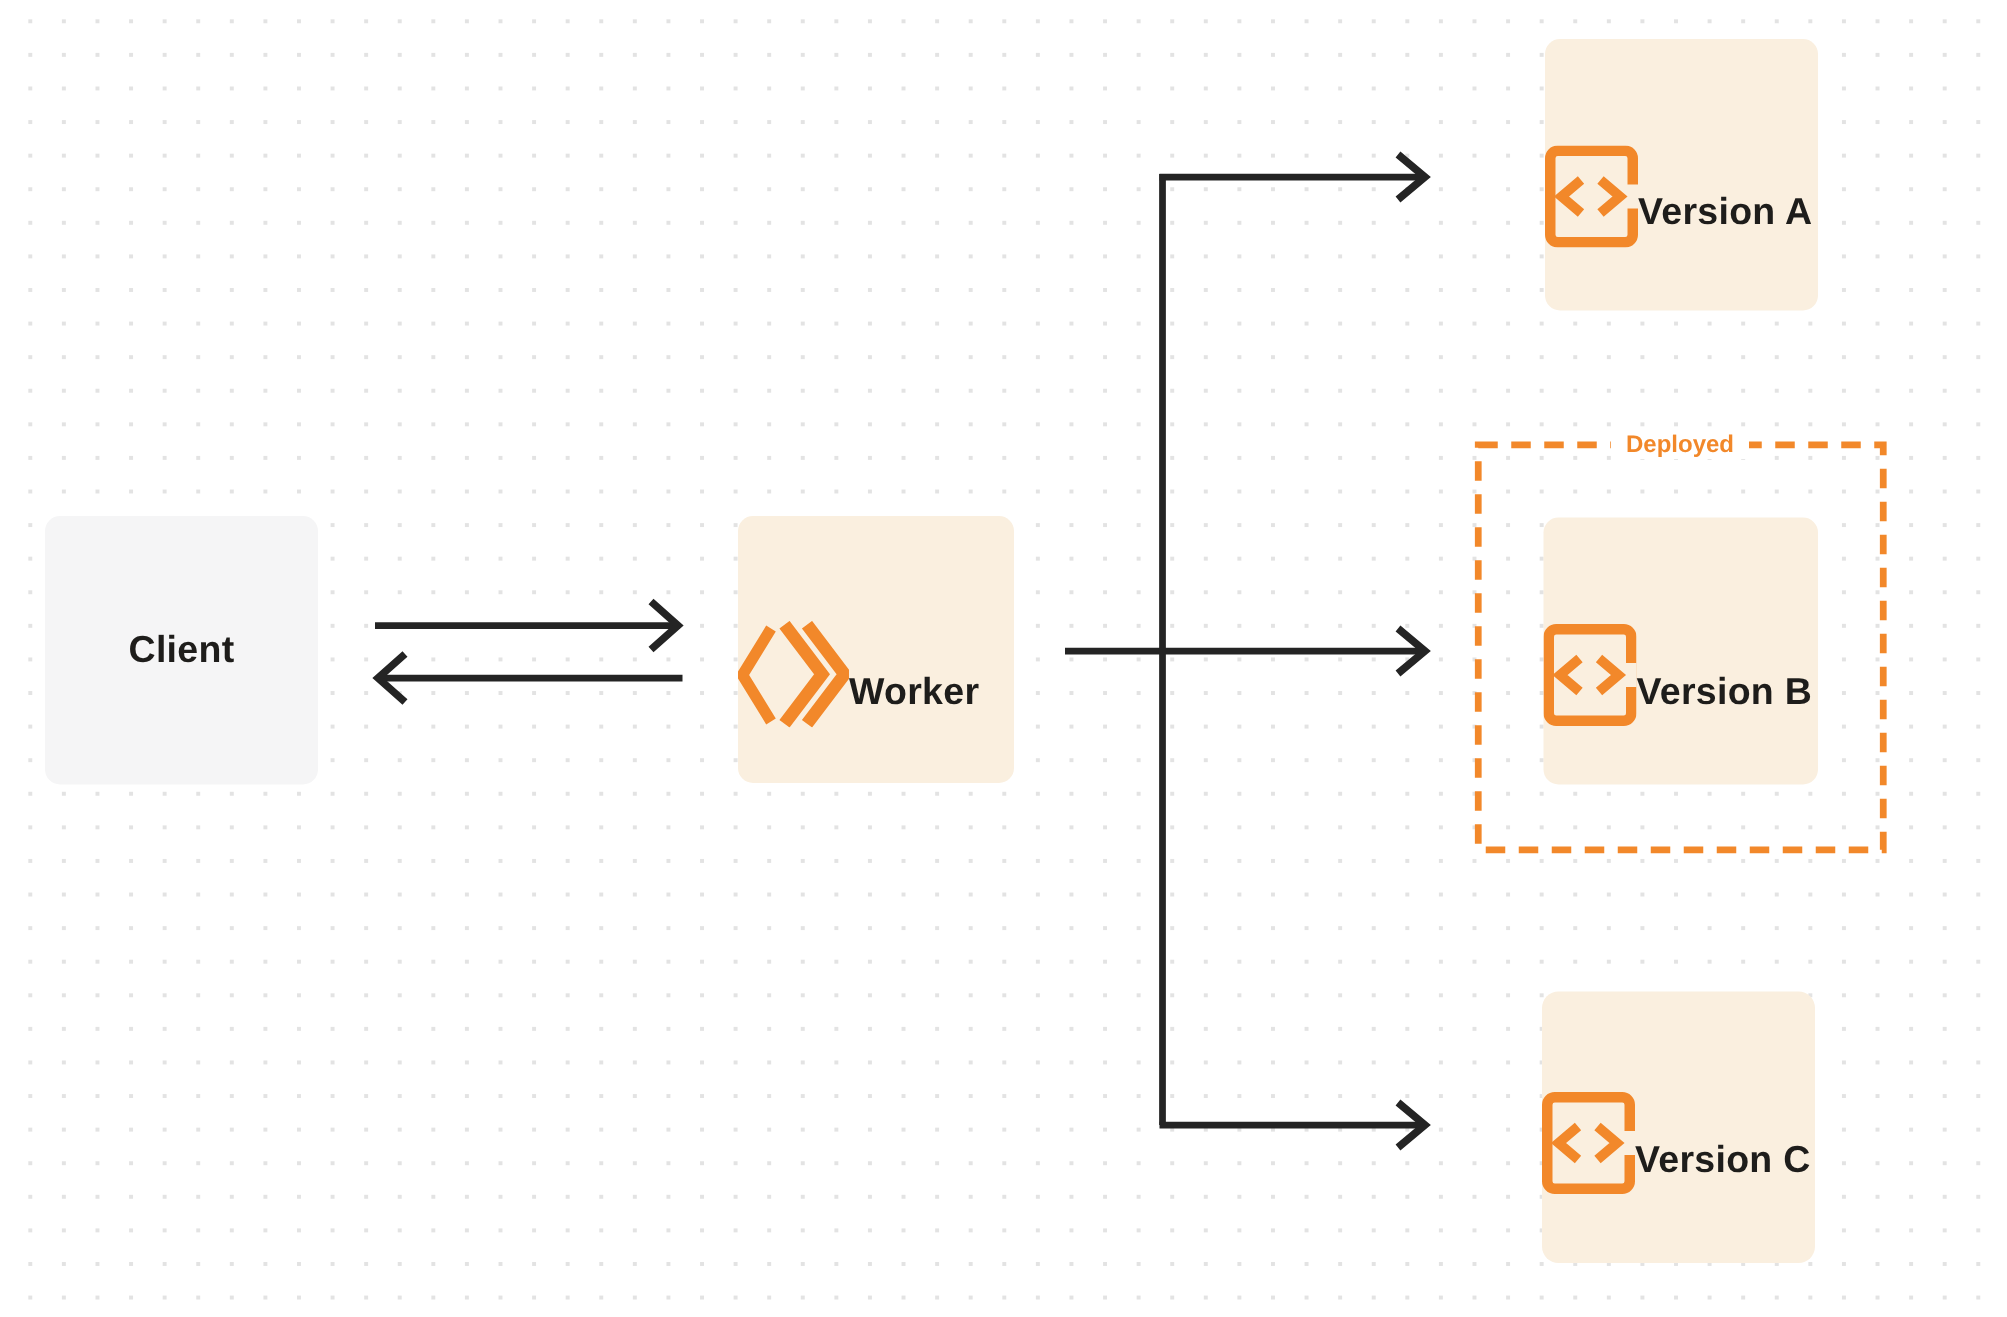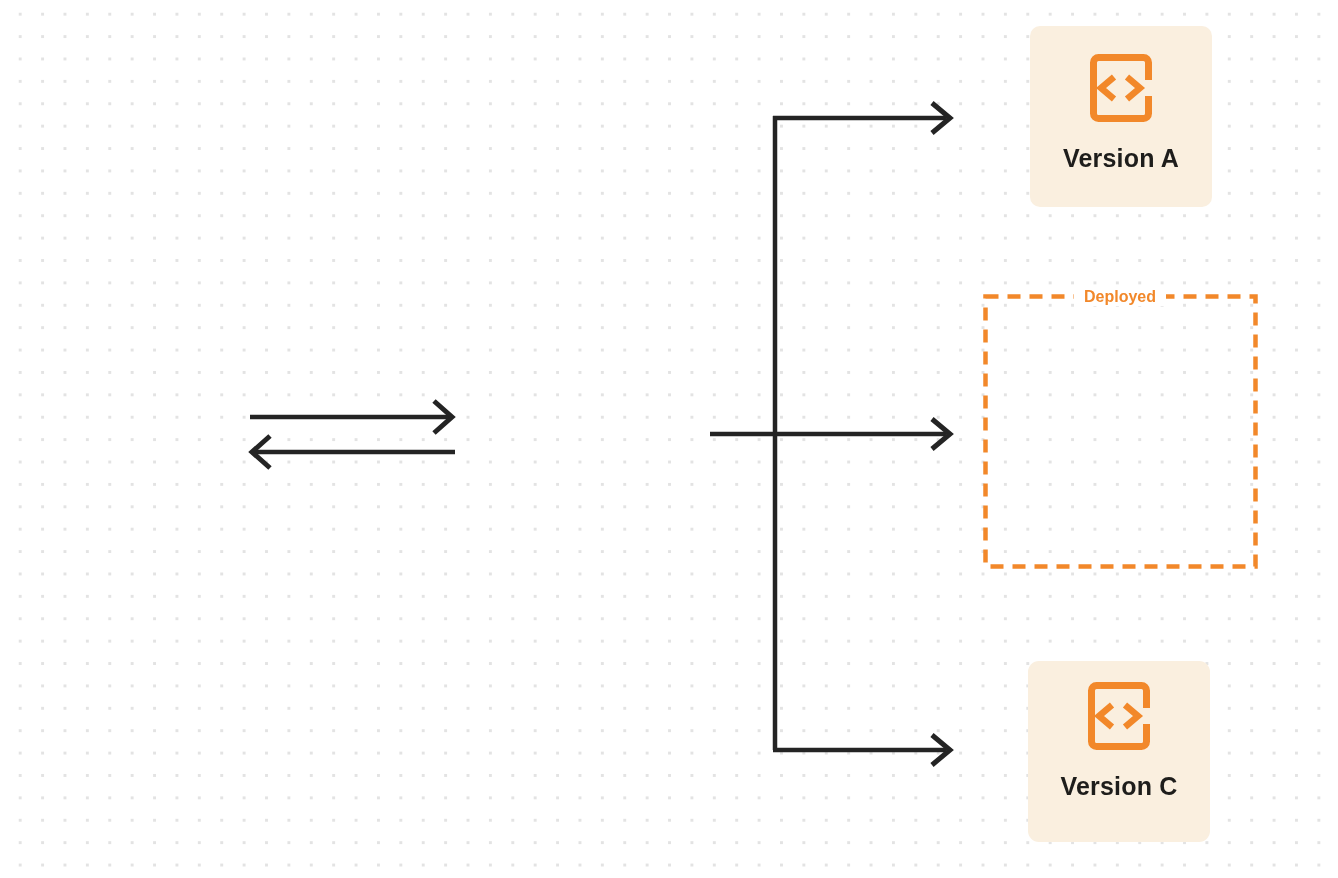--- a/index.html
+++ b/index.html
@@ -26,21 +26,21 @@
   }
   #connectors{position:absolute;left:0;top:0;width:1338px;height:878px;}
   #connectors .line{stroke:var(--line-dark);stroke-width:4.5;fill:none;}
   #connectors .head{stroke:var(--line-dark);stroke-width:5;fill:none;stroke-linejoin:miter;}
   #connectors .dashedrect{
     stroke:var(--accent-orange);stroke-width:4.5;fill:none;
     stroke-dasharray:13 9;
   }
   .box{
     position:absolute;border-radius:10px;
-    display:flex;flex-direction:column;align-items:center;justify-content:center;
+    display:flex;flex-direction:row;align-items:center;justify-content:center;
   }
   .box.cream{background:var(--box-cream);justify-content:flex-start;}
   .box.gray{background:var(--box-gray);}
   .boxlabel{
     font-weight:bold;font-size:25px;color:var(--text-dark);
     letter-spacing:0.2px;white-space:nowrap;
   }
   
   #client{left:30px;top:344px;width:182px;height:179px;}
   #worker{left:492px;top:344px;width:184px;height:178px;padding-top:33px;}
@@ -99,32 +99,52 @@
     </g>
 
     <g>
       <path class="line" d="M773 750 H946"></path>
       <path class="head" d="M932 735 L950 750 L932 765"></path>
     </g>
 
     <rect class="dashedrect" x="985.5" y="296.5" width="270" height="270"></rect>
   </svg>
 
+  <div class="box gray" id="client">
+    <span class="boxlabel">Client</span>
+  </div>
 
+  <div class="box cream" id="worker">
+    <svg class="worker-icon" viewBox="0 0 74 71" aria-hidden="true">
+      <polyline points="22,5 3,36 22,67" stroke-width="7.5"></polyline>
+      <polyline points="31,2.5 56,35.5 31,68.5" stroke-width="8.5"></polyline>
+      <polyline points="46,2.5 71,35.5 46,68.5" stroke-width="8.5"></polyline>
+    </svg>
+    <span class="boxlabel">Worker</span>
+  </div>
 
   <div class="box cream" id="version-a">
     <svg class="version-icon" viewBox="0 0 62 68" aria-hidden="true">
       <rect class="frame" x="3.5" y="3.5" width="55" height="61" rx="5"></rect>
       <line class="notch" x1="58.5" y1="26" x2="58.5" y2="42"></line>
       <polyline class="chev" points="24,23 11,34 24,45"></polyline>
       <polyline class="chev" points="37,23 50,34 37,45"></polyline>
     </svg>
     <span class="boxlabel">Version A</span>
   </div>
 
+  <div class="box cream" id="version-b">
+    <svg class="version-icon" viewBox="0 0 62 68" aria-hidden="true">
+      <rect class="frame" x="3.5" y="3.5" width="55" height="61" rx="5"></rect>
+      <line class="notch" x1="58.5" y1="26" x2="58.5" y2="42"></line>
+      <polyline class="chev" points="24,23 11,34 24,45"></polyline>
+      <polyline class="chev" points="37,23 50,34 37,45"></polyline>
+    </svg>
+    <span class="boxlabel">Version B</span>
+  </div>
 
   <div class="box cream" id="version-c">
     <svg class="version-icon" viewBox="0 0 62 68" aria-hidden="true">
       <rect class="frame" x="3.5" y="3.5" width="55" height="61" rx="5"></rect>
       <line class="notch" x1="58.5" y1="26" x2="58.5" y2="42"></line>
       <polyline class="chev" points="24,23 11,34 24,45"></polyline>
       <polyline class="chev" points="37,23 50,34 37,45"></polyline>
     </svg>
     <span class="boxlabel">Version C</span>
   </div>

